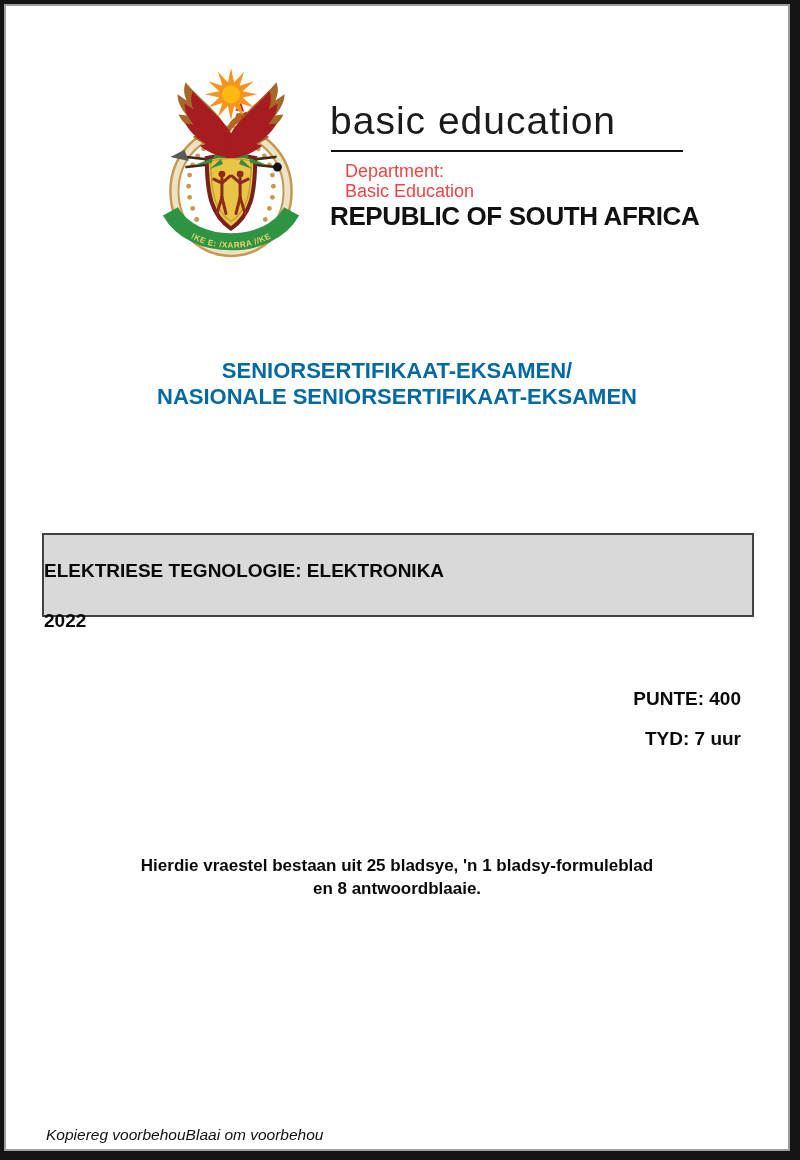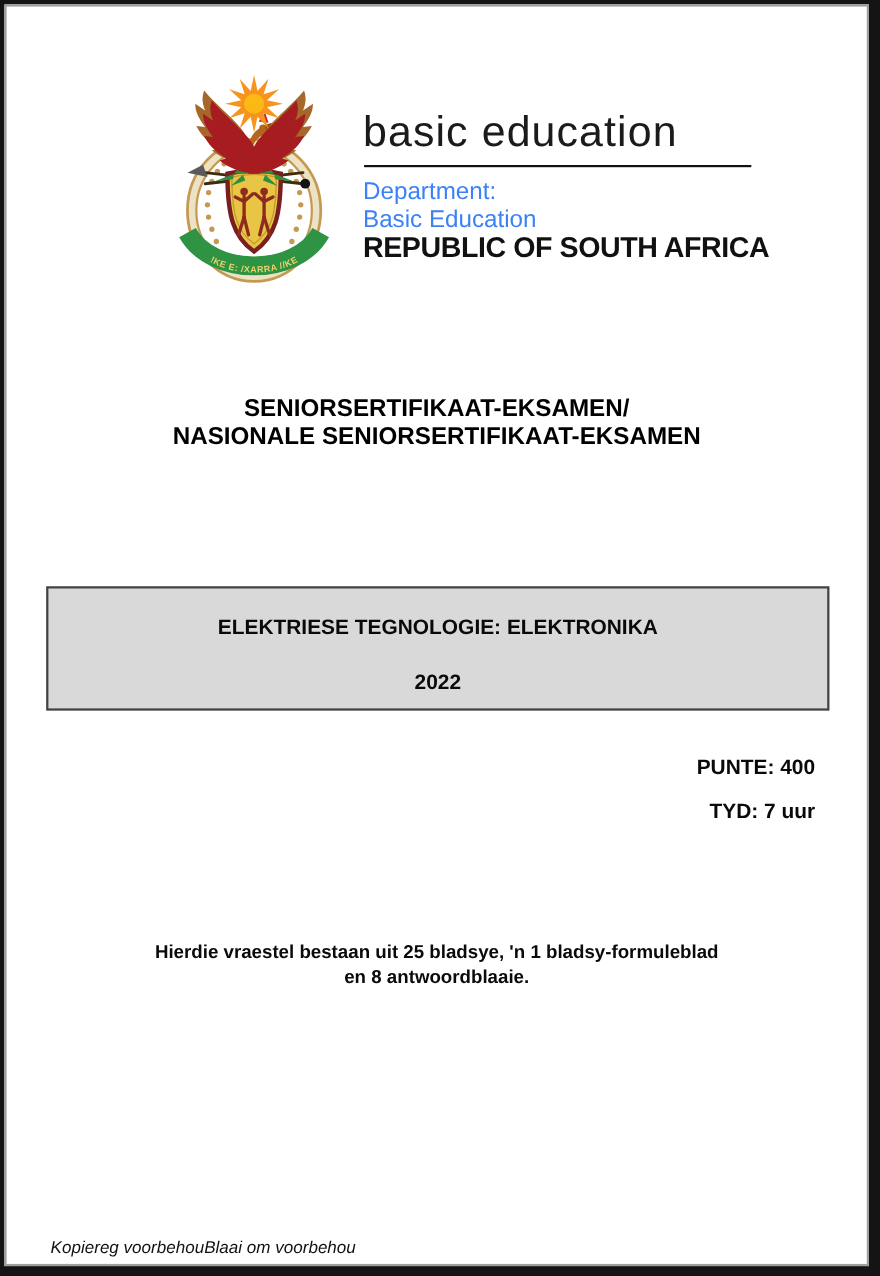--- a/index.html
+++ b/index.html
@@ -22,35 +22,34 @@
   
   .coat { position:absolute; left:144px; top:54px; width:162px; height:207px; }
   .coat svg { width:100%; height:100%; display:block; }
 
   .brand-block { position:absolute; left:324px; top:94px; width:380px; }
   .brand {
     font-size:39px; font-weight:400; letter-spacing:1px; color:#1b1b1b;
     line-height:1.1; white-space:nowrap;
   }
   .brand-rule { width:352px; border-top:2px solid #111; margin:7px 0 9px 1px; }
-  .dept { font-size:22px; line-height:1.14; color:#3b82f6; }
+  .dept { font-size:18px; line-height:1.14; color:#ef4444;margin-left:15px; }
   .country { font-size:26px; line-height:1.14; font-weight:700; letter-spacing:-0.4px; color:#111; white-space:nowrap; }
 
   
   .exam-title {
     position:absolute; left:0; right:0; top:352px;
     text-align:center; font-weight:700; font-size:22px; line-height:26px;
-    color:#000000;
+    color:#0369a1;
   }
 
   
   .subject-box {
-    position:absolute; left:36px; top:527px; width:712px; height:113px;
+    position:absolute; left:36px; top:527px; width:712px; height:84px;
     background:#d9d9d9; border:2px solid #424242; box-sizing:border-box;
-    text-align:center;
   }
   .subject { margin-top:25px; font-size:19px; font-weight:700; }
   .year    { margin-top:28px; font-size:19px; font-weight:700; }
 
   
   .details {
     position:absolute; right:47px; top:683px;
     text-align:right; font-size:19px; font-weight:700; line-height:20px;
   }
   .details .row + .row { margin-top:20px; }

